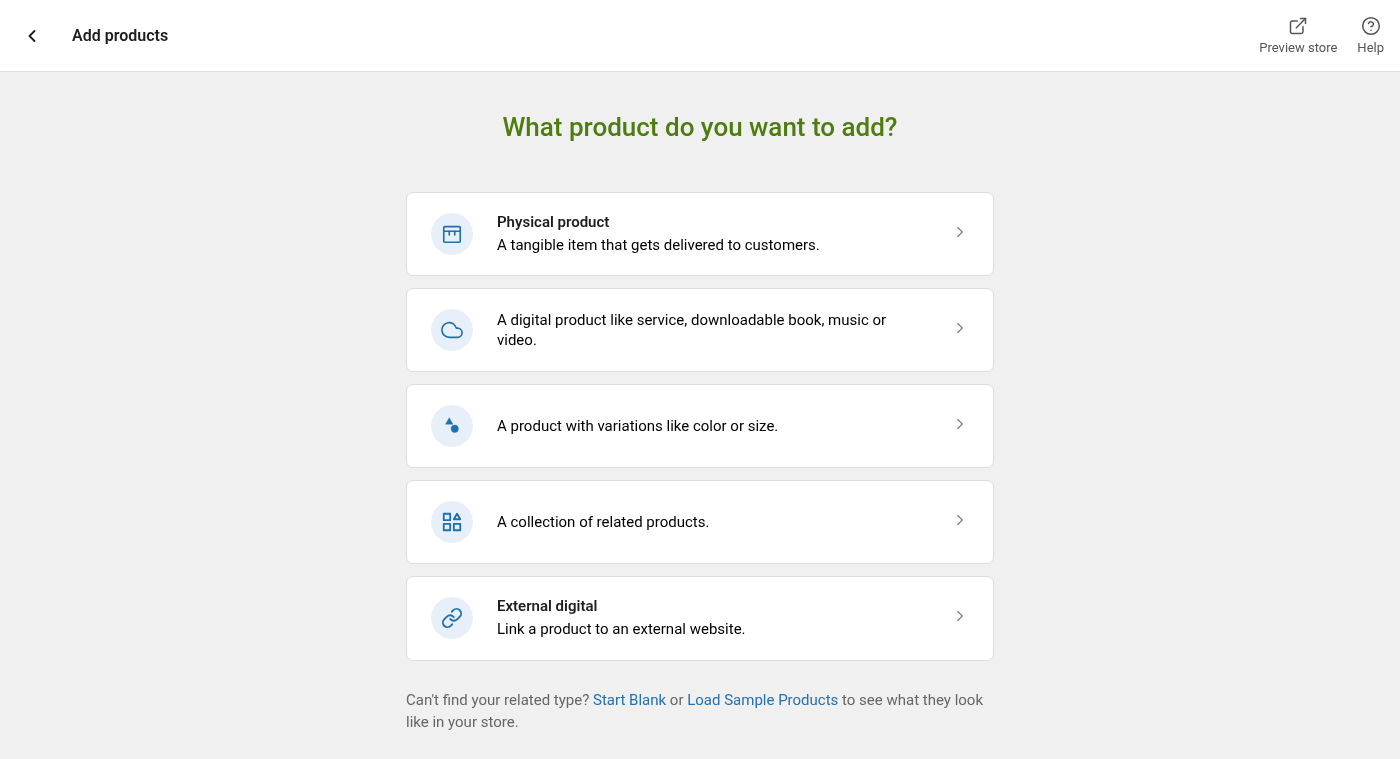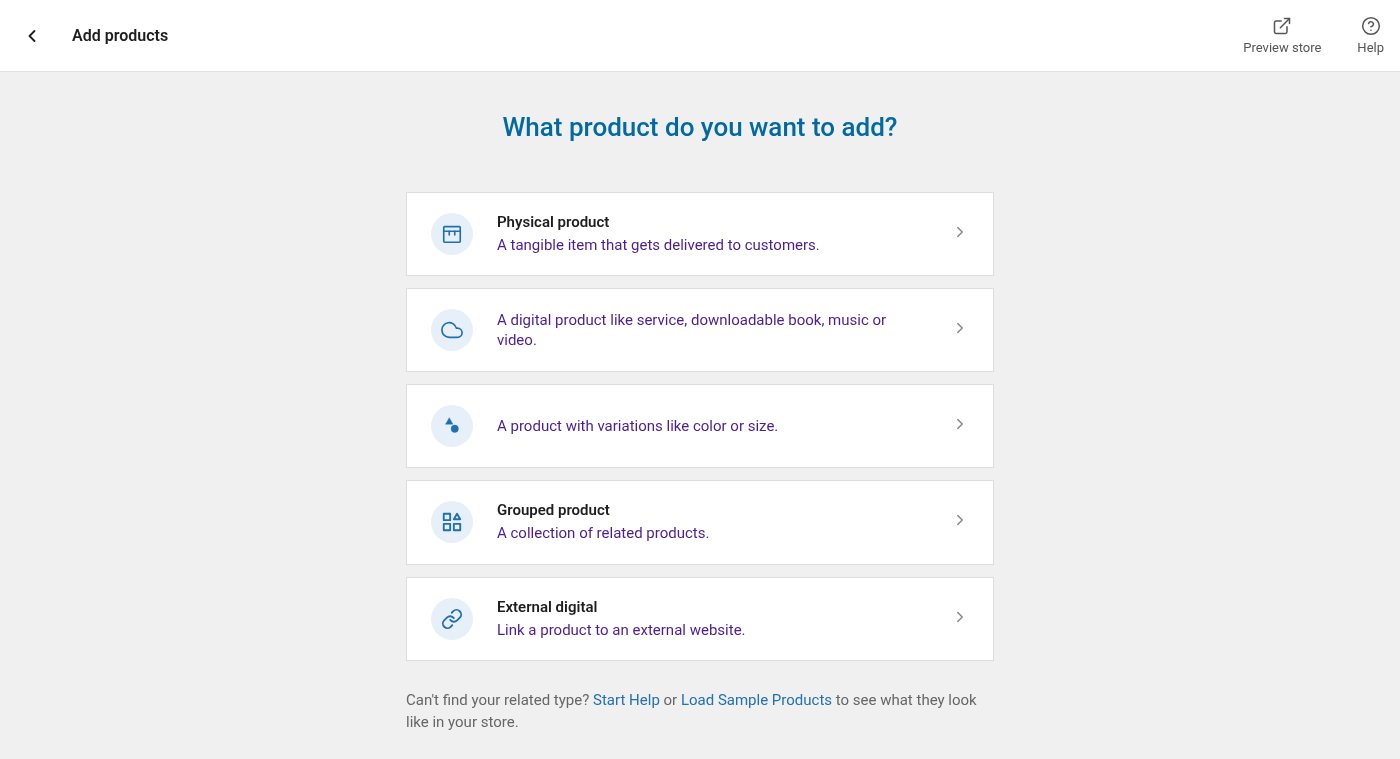--- a/index.html
+++ b/index.html
@@ -34,21 +34,21 @@
       width: 32px;
       height: 32px;
     }
     .page-title {
       font-size: 16px;
       font-weight: 600;
     }
     .header-right {
       display: flex;
       align-items: flex-start;
-      gap: 36px;
+      gap: 20px;
       margin-left: 44px;
     }
     .header-action {
       display: flex;
       flex-direction: column;
       align-items: center;
       gap: 4px;
       cursor: pointer;
       color: #555;
       font-size: 13px;
@@ -61,26 +61,26 @@
       max-width: 620px;
       margin: 0 auto;
       padding: 32px 16px 40px;
     }
     .heading {
       text-align: center;
       font-size: 26px;
       font-weight: 500;
       margin-bottom: 50px;
       margin-top: 8px;
-      color: #0369a1;
+      color: #4d7c0f;
     }
     .product-card {
       background: #fff;
       border: 1px solid #ddd;
-      border-radius: 0;
+      border-radius: 7px;
       margin-bottom: 12px;
       padding: 20px 24px;
       display: flex;
       align-items: center;
       gap: 24px;
       cursor: pointer;
     }
     .icon-circle {
       width: 42px;
       height: 42px;
@@ -99,21 +99,21 @@
       flex: 1;
     }
     .card-title {
       font-size: 15px;
       font-weight: 600;
       margin-bottom: 4px;
       color: #1e1e1e;
     }
     .card-desc {
       font-size: 15px;
-      color: #4c1d95;
+      color: #000000;
       line-height: 1.35;
     }
     .chevron {
       flex-shrink: 0;
     }
     .footer-text {
       font-size: 15px;
       color: #666;
       line-height: 1.5;
       margin-top: 28px;
@@ -215,21 +215,20 @@
   <div class="product-card">
     <div class="icon-circle">
       <svg viewBox="0 0 24 24" fill="none" stroke="#1f6fb2" stroke-width="2" stroke-linecap="round" stroke-linejoin="round">
           <rect x="3" y="3" width="7" height="7"></rect>
           <rect x="3" y="14" width="7" height="7"></rect>
           <rect x="14" y="14" width="7" height="7"></rect>
           <polygon points="17.5,3 21,9 14,9"></polygon>
         </svg>
     </div>
     <div class="card-text">
-      <div class="card-title">Grouped product</div>
       <div class="card-desc">A collection of related products.</div>
     </div>
     <div class="chevron">
       <svg viewBox="0 0 24 24" width="18" height="18" fill="none" stroke="#888" stroke-width="2" stroke-linecap="round" stroke-linejoin="round">
           <polyline points="9 18 15 12 9 6"></polyline>
         </svg>
     </div>
   </div>
 
   <div class="product-card">
@@ -244,16 +243,16 @@
       <div class="card-desc">Link a product to an external website.</div>
     </div>
     <div class="chevron">
       <svg viewBox="0 0 24 24" width="18" height="18" fill="none" stroke="#888" stroke-width="2" stroke-linecap="round" stroke-linejoin="round">
           <polyline points="9 18 15 12 9 6"></polyline>
         </svg>
     </div>
   </div>
 
   <p class="footer-text">
-    <span>Can't find your related type? </span><a>Start Help</a><span> or </span><a>Load Sample Products</a><span> to see what they look like in your store.</span>
+    <span>Can't find your related type? </span><a>Start Blank</a><span> or </span><a>Load Sample Products</a><span> to see what they look like in your store.</span>
   </p>
 
 </div>
 
 </body></html>

